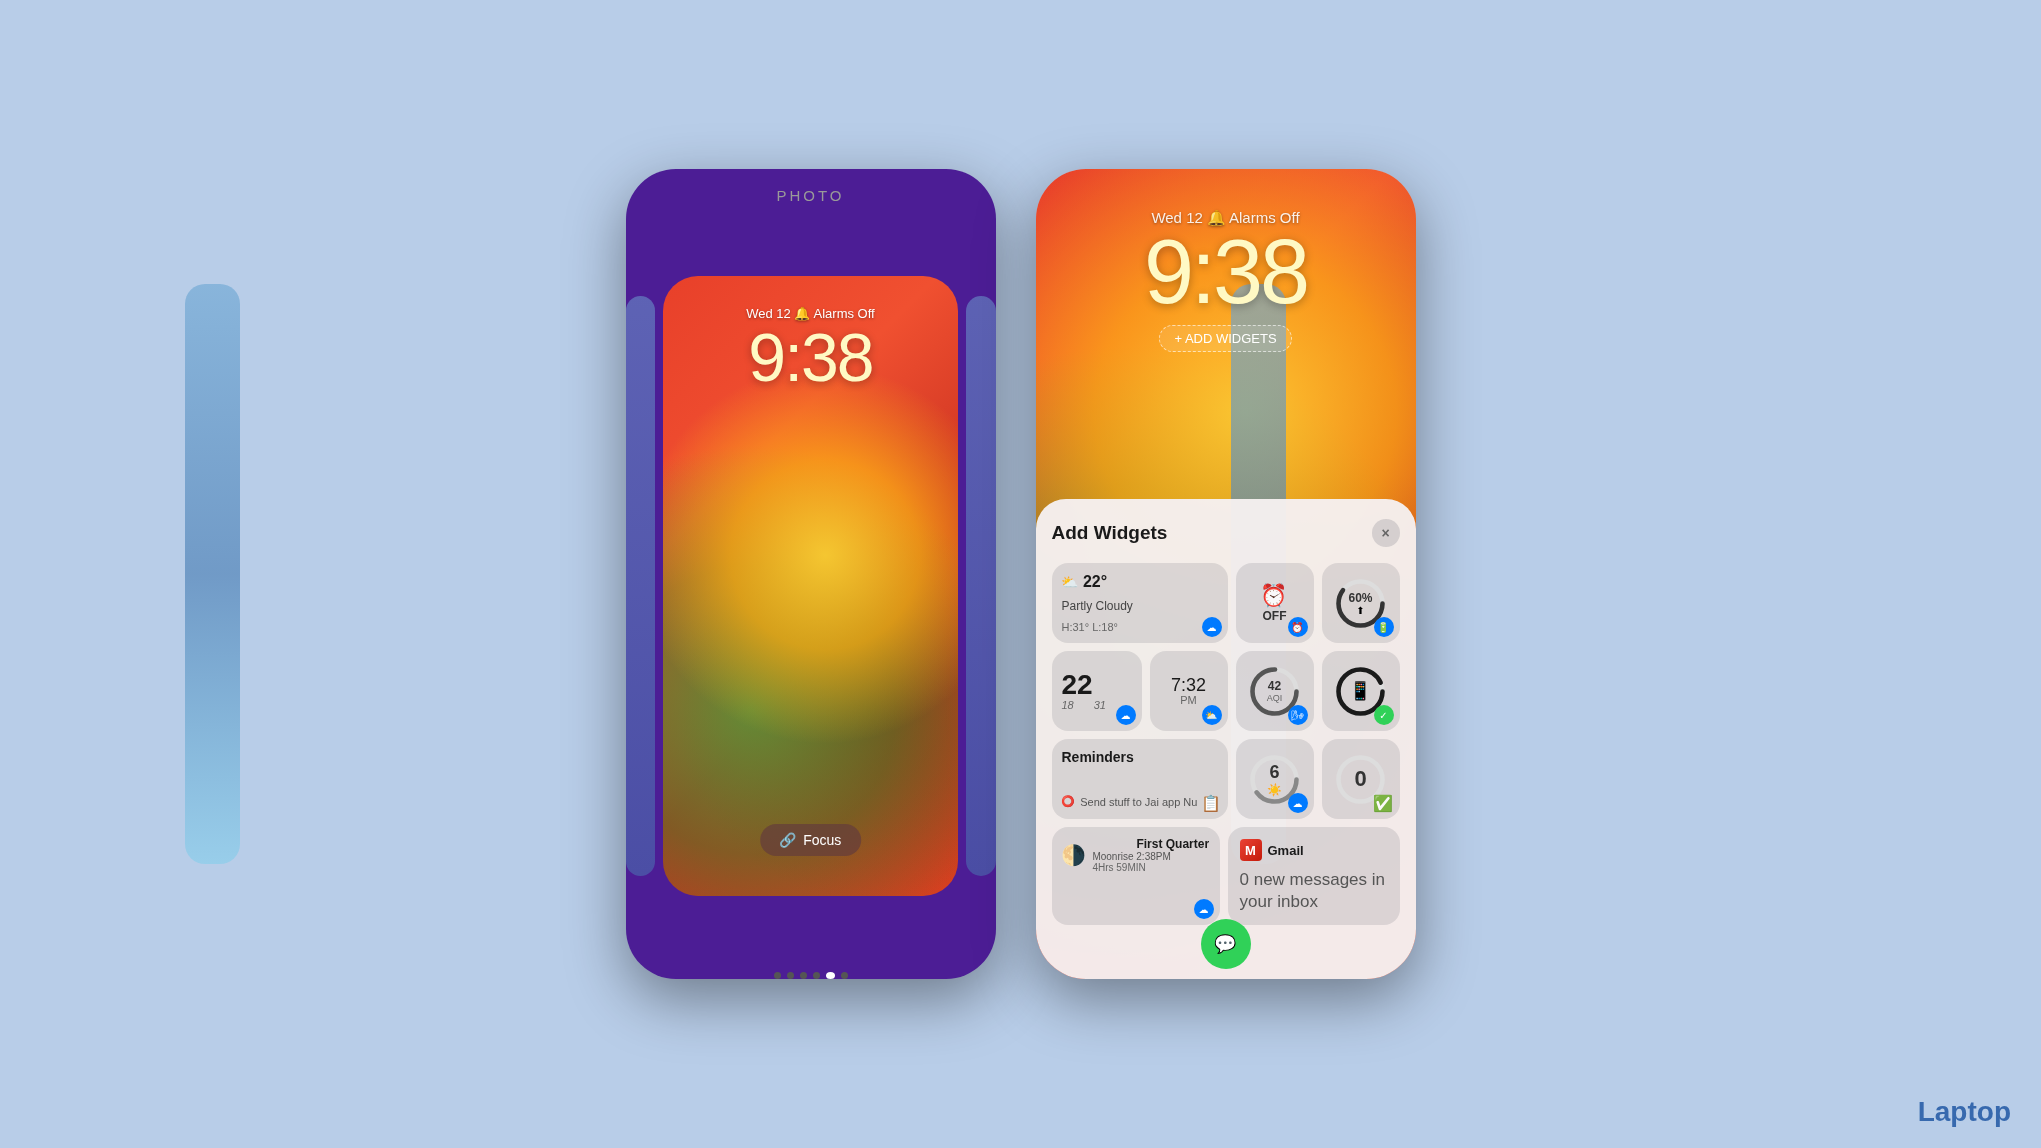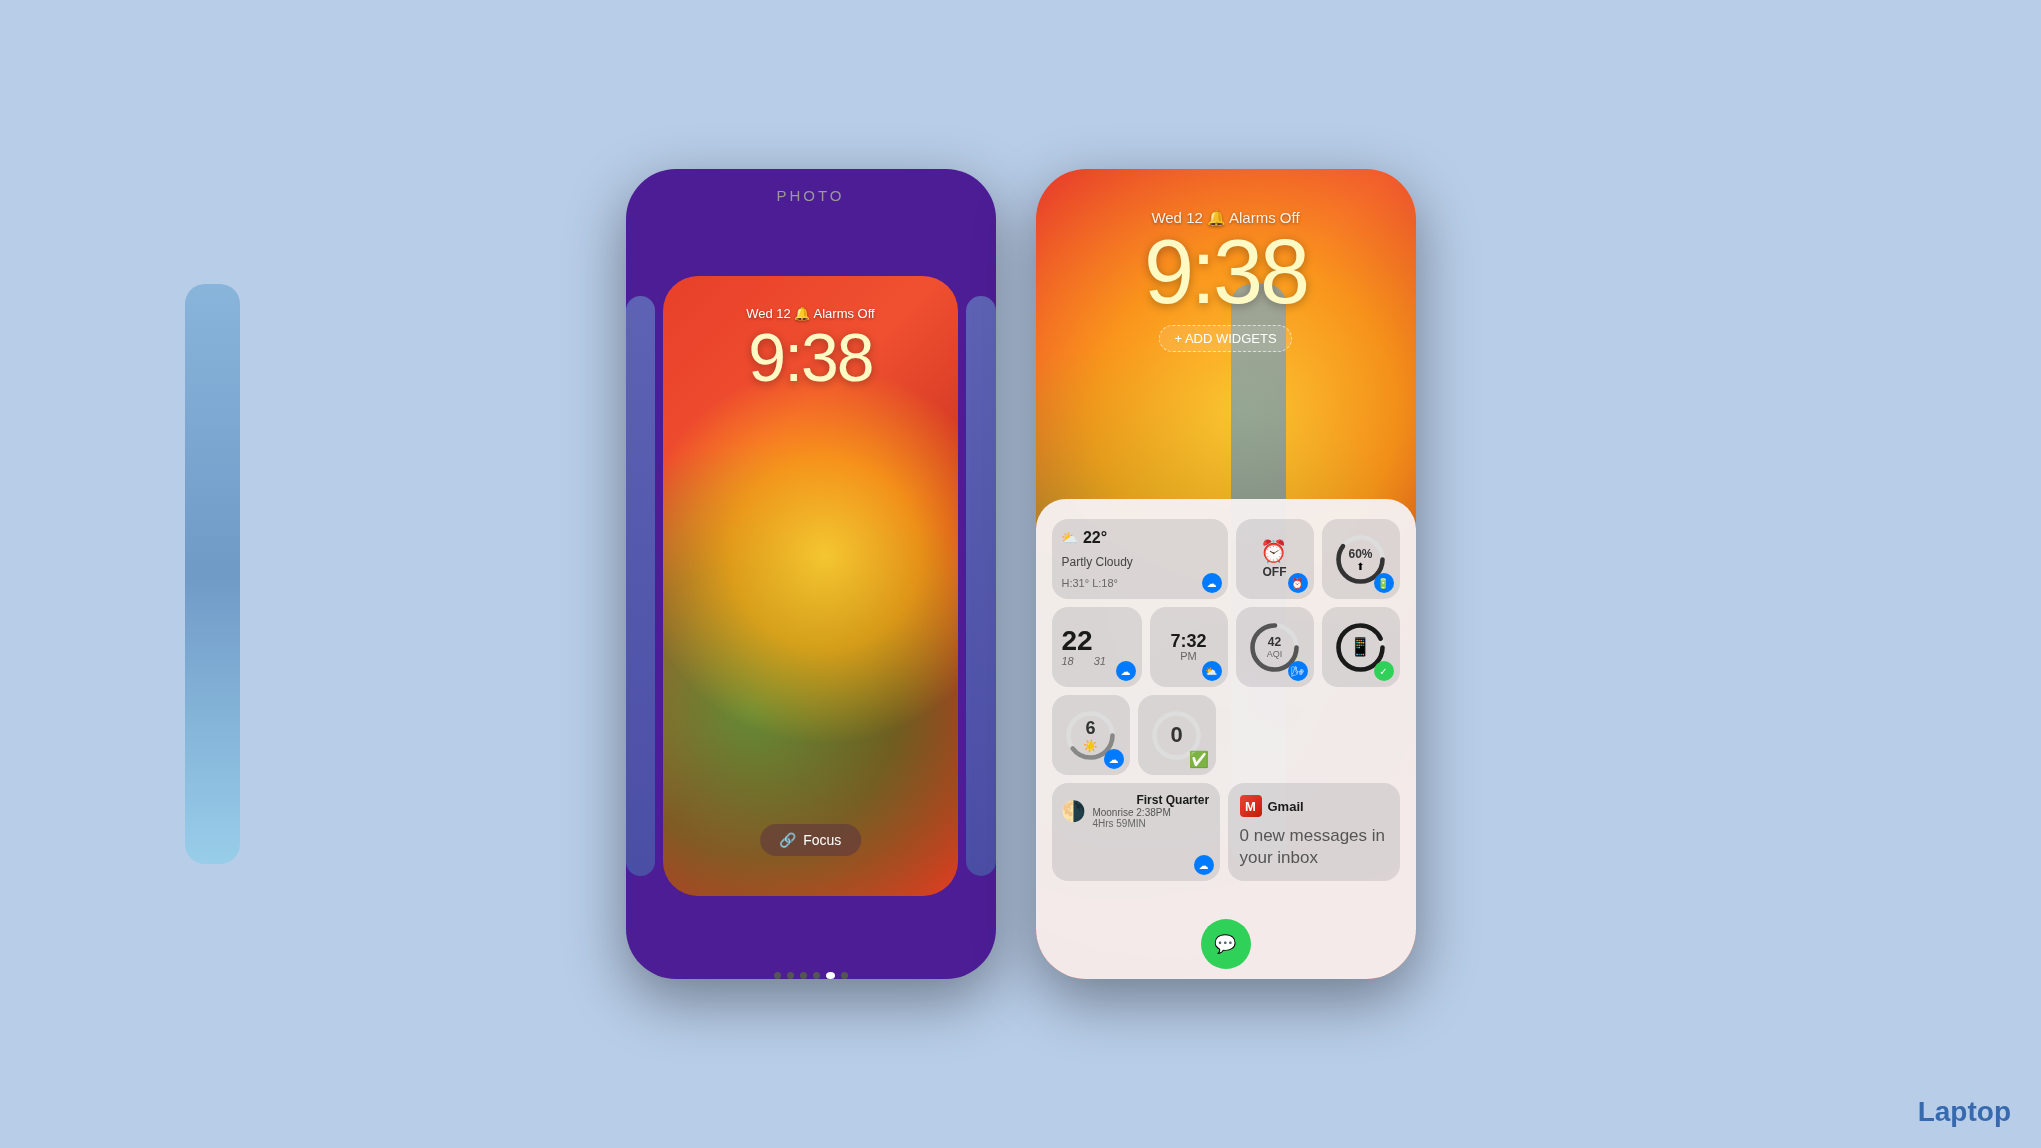--- a/index.html
+++ b/index.html
@@ -427,20 +427,24 @@
 
     <div class="right-lock-content">
       <div class="right-lock-date">
         <span>Wed 12</span> <span>🔔 Alarms Off</span>
       </div>
       <div class="right-lock-time">9:38</div>
       <div style="display:inline-block; border:1.5px dashed rgba(255,255,255,0.6); border-radius:20px; padding:5px 14px; color:#fff; font-size:13px; margin-top:8px; cursor:pointer; background:rgba(255,255,255,0.1);">+ ADD WIDGETS</div>
     </div>
 
     <div class="widget-panel">
+      <div class="widget-panel-header">
+        <span class="widget-panel-title">Add Widgets</span>
+        <button class="close-btn">×</button>
+      </div>
 
       <div class="widget-row">
 
         <div class="widget w-wide widget-weather-large">
           <div style="display:flex; align-items:center; gap:4px;">
             <span style="font-size:14px;">⛅</span>
             <span style="font-size:16px; font-weight:700; color:#1a1a1a;">22°</span>
           </div>
           <div style="font-size:12px; color:#444;">Partly Cloudy</div>
           <div style="font-size:11px; color:#666;">H:31° L:18°</div>
@@ -471,21 +475,21 @@
         <div class="widget" style="flex:1; display:flex; flex-direction:column; justify-content:center; padding:10px;">
           <div style="font-size:28px; font-weight:700; color:#1a1a1a; line-height:1;">22</div>
           <div style="display:flex; gap:20px; font-size:11px; color:#666;font-style:italic;">
             <span>18</span>
             <span>31</span>
           </div>
           <div style="position:absolute; bottom:6px; right:6px; width:20px; height:20px; border-radius:50%; background:#007AFF; display:flex; align-items:center; justify-content:center; font-size:10px; color:#fff;">☁</div>
         </div>
 
         <div class="widget w-small" style="display:flex; flex-direction:column; align-items:center; justify-content:center;">
-          <div style="font-size:18px; font-weight:700; color:#1a1a1a; line-height:1;">7:32</div>
+          <div style="font-size:18px; font-weight:400; color:#1a1a1a; line-height:1;">7:32</div>
           <div style="font-size:11px; color:#666;">PM</div>
           <div style="position:absolute; bottom:6px; right:6px; width:20px; height:20px; border-radius:50%; background:#007AFF; display:flex; align-items:center; justify-content:center; font-size:10px; color:#fff;">⛅</div>
         </div>
 
         <div class="widget w-small circular-widget">
           <svg class="circle-ring" viewBox="0 0 60 60">
             <circle cx="30" cy="30" r="24" fill="none" stroke="#ddd" stroke-width="5"></circle>
             <circle cx="30" cy="30" r="24" fill="none" stroke="#555" stroke-width="5" stroke-dasharray="113 150.8" stroke-linecap="round"></circle>
           </svg>
           <div style="position:absolute; display:flex; flex-direction:column; align-items:center;">
@@ -502,20 +506,28 @@
           </svg>
           <div style="position:absolute;">
             <span style="font-size:18px;">📱</span>
           </div>
           <div style="position:absolute; bottom:6px; right:6px; width:20px; height:20px; border-radius:50%; background:#30D158; display:flex; align-items:center; justify-content:center; font-size:10px; color:#fff;">✓</div>
         </div>
       </div>
 
       <div class="widget-row">
 
+        <div class="widget w-wide widget-reminder">
+          <div style="font-size:14px; font-weight:700; color:#1a1a1a;">Reminders</div>
+          <div style="display:flex; gap:5px; align-items:flex-start; margin-top:4px;">
+            <span style="font-size:11px; color:#666;">⭕</span>
+            <span style="font-size:11px; color:#555; line-height:1.3;">Send stuff to Jai app Nu</span>
+          </div>
+          <div style="position:absolute; bottom:6px; right:6px; font-size:16px;">📋</div>
+        </div>
 
         <div class="widget w-small circular-widget">
           <svg viewBox="0 0 60 60" width="55" height="55">
             <circle cx="30" cy="30" r="24" fill="none" stroke="#ddd" stroke-width="5"></circle>
             <circle cx="30" cy="30" r="24" fill="none" stroke="#888" stroke-width="5" stroke-dasharray="60 150.8" stroke-linecap="round"></circle>
           </svg>
           <div style="position:absolute; display:flex; flex-direction:column; align-items:center;">
             <span style="font-size:18px; font-weight:700; color:#333;">6</span>
             <span style="font-size:12px;">☀️</span>
           </div>

